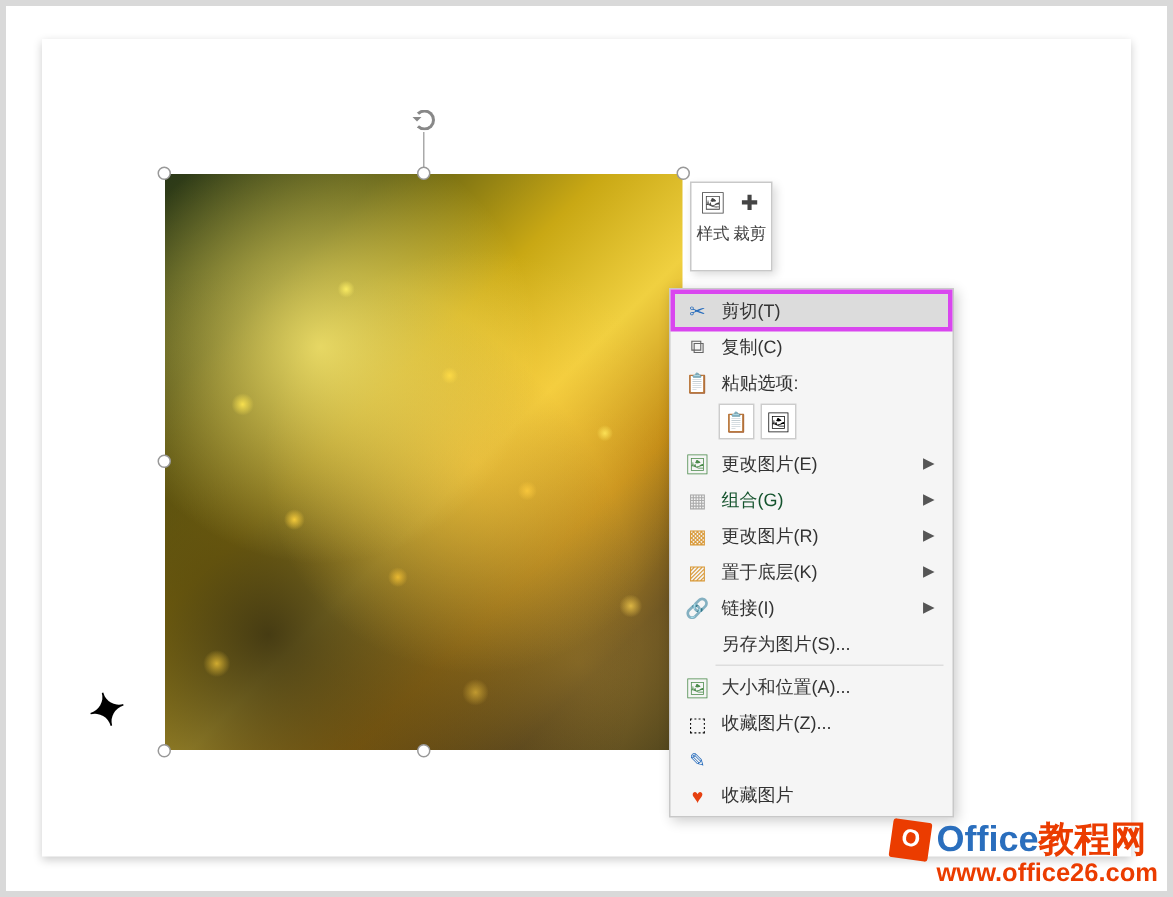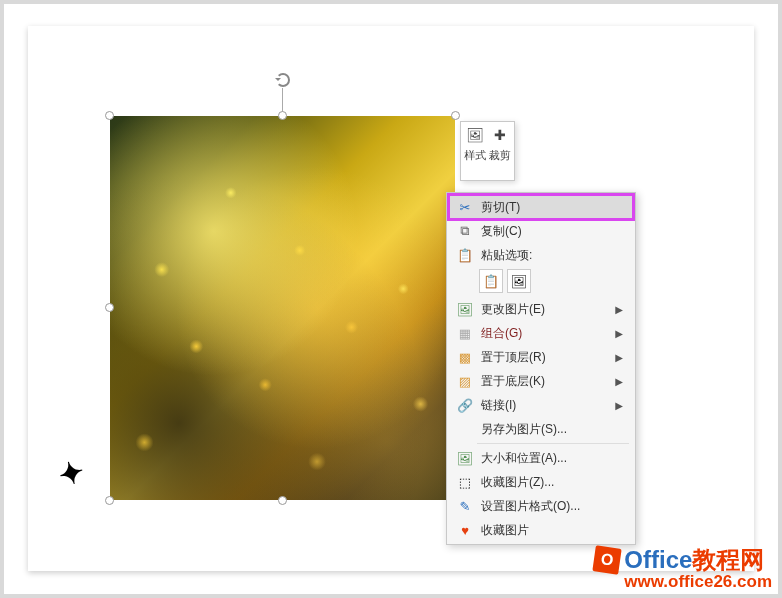--- a/index.html
+++ b/index.html
@@ -156,21 +156,21 @@
     .menu-item.disabled { color: #aaa; cursor: default; }
     .menu-icon {
       width: 20px;
       display: flex;
       align-items: center;
       justify-content: center;
       font-size: 13px;
       margin-right: 6px;
     }
     .menu-label { flex: 1; color: #333; }
-    .menu-item.disabled .menu-label { color: #7f1d1d; }
+    .menu-item.disabled .menu-label { color: #14532d; }
     .menu-arrow { font-size: 10px; color: #555; padding-right: 4px; }
     .menu-sep { height: 1px; background: #ddd; margin: 2px 4px 2px 28px; }
     .menu-header {
       display: flex;
       align-items: center;
       height: 24px;
       padding: 0 6px;
       color: #444;
     }
     .paste-options {
@@ -285,21 +285,21 @@
     </div>
 
     <div class="menu-item disabled">
       <span class="menu-icon">▦</span>
       <span class="menu-label">组合(G)</span>
       <span class="menu-arrow">▶</span>
     </div>
 
     <div class="menu-item">
       <span class="menu-icon layer-ic">▩</span>
-      <span class="menu-label">置于顶层(R)</span>
+      <span class="menu-label">更改图片(R)</span>
       <span class="menu-arrow">▶</span>
     </div>
 
     <div class="menu-item">
       <span class="menu-icon layer-ic">▨</span>
       <span class="menu-label">置于底层(K)</span>
       <span class="menu-arrow">▶</span>
     </div>
 
     <div class="menu-item">
@@ -320,21 +320,20 @@
       <span class="menu-label">大小和位置(A)...</span>
     </div>
 
     <div class="menu-item">
       <span class="menu-icon">⬚</span>
       <span class="menu-label">收藏图片(Z)...</span>
     </div>
 
     <div class="menu-item">
       <span class="menu-icon gear-ic">✎</span>
-      <span class="menu-label">设置图片格式(O)...</span>
     </div>
 
     <div class="menu-item">
       <span class="menu-icon heart-ic">♥</span>
       <span class="menu-label">收藏图片</span>
     </div>
 
   </div>
 
 </div>

